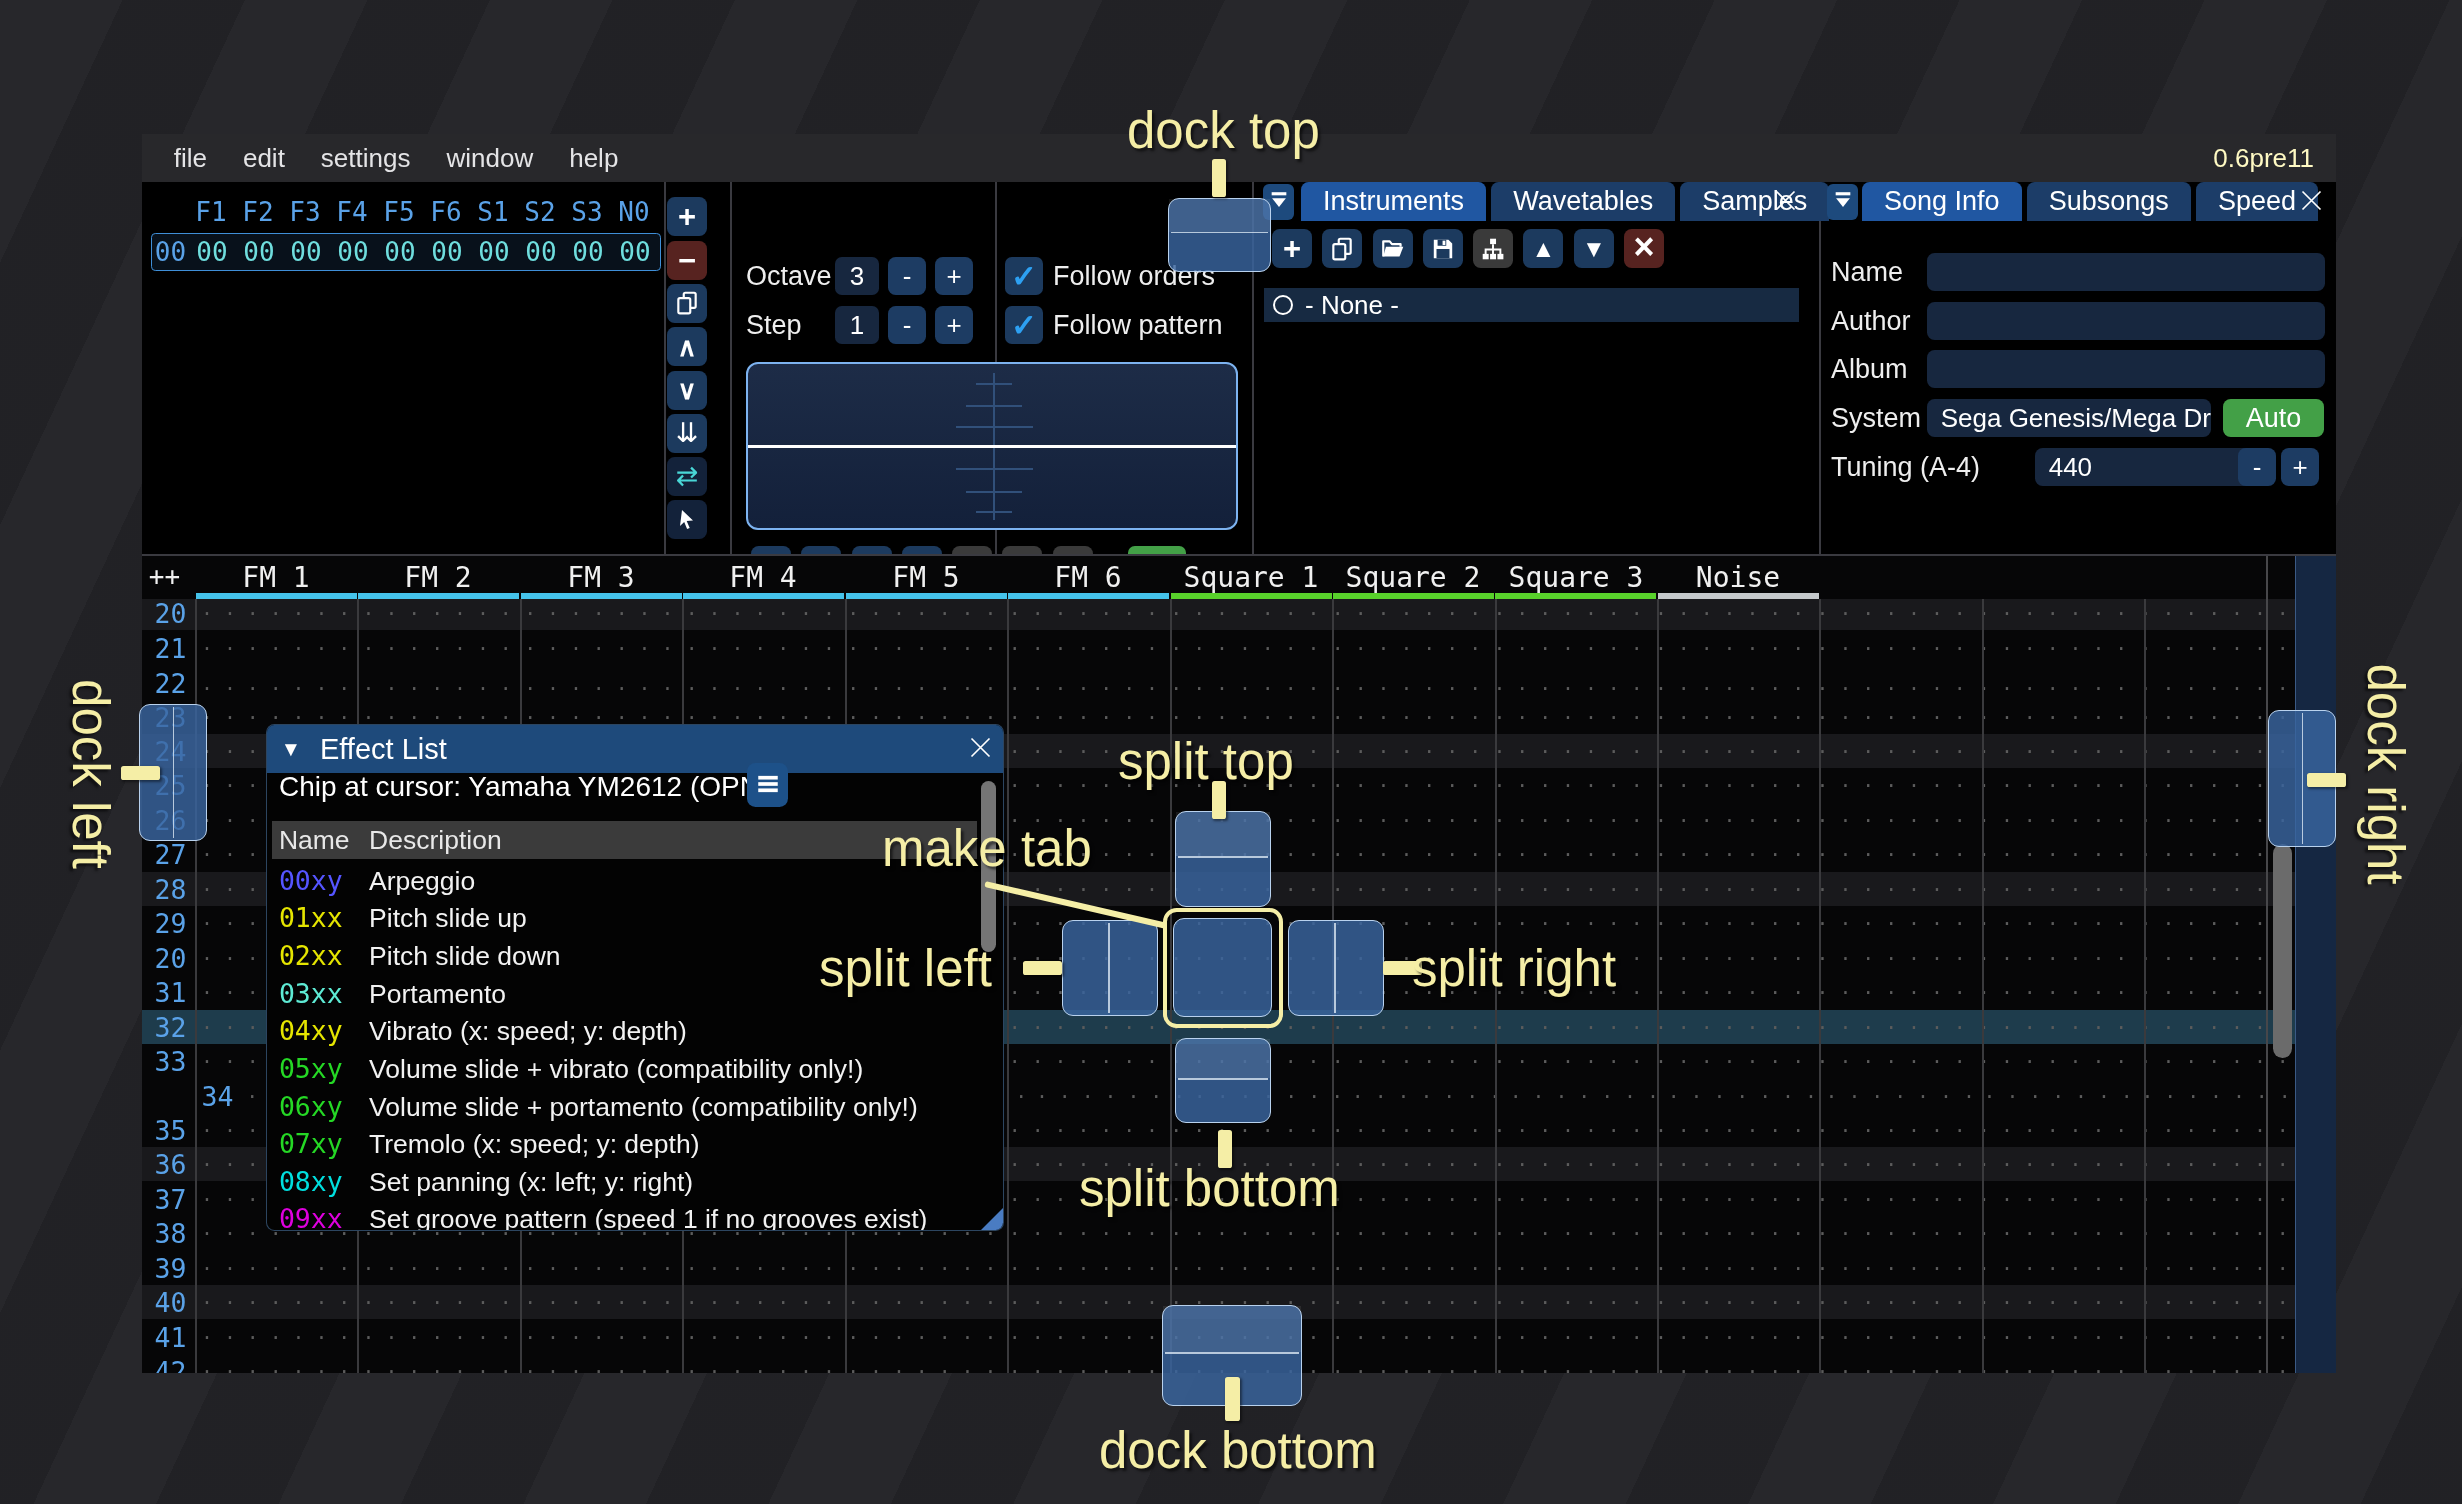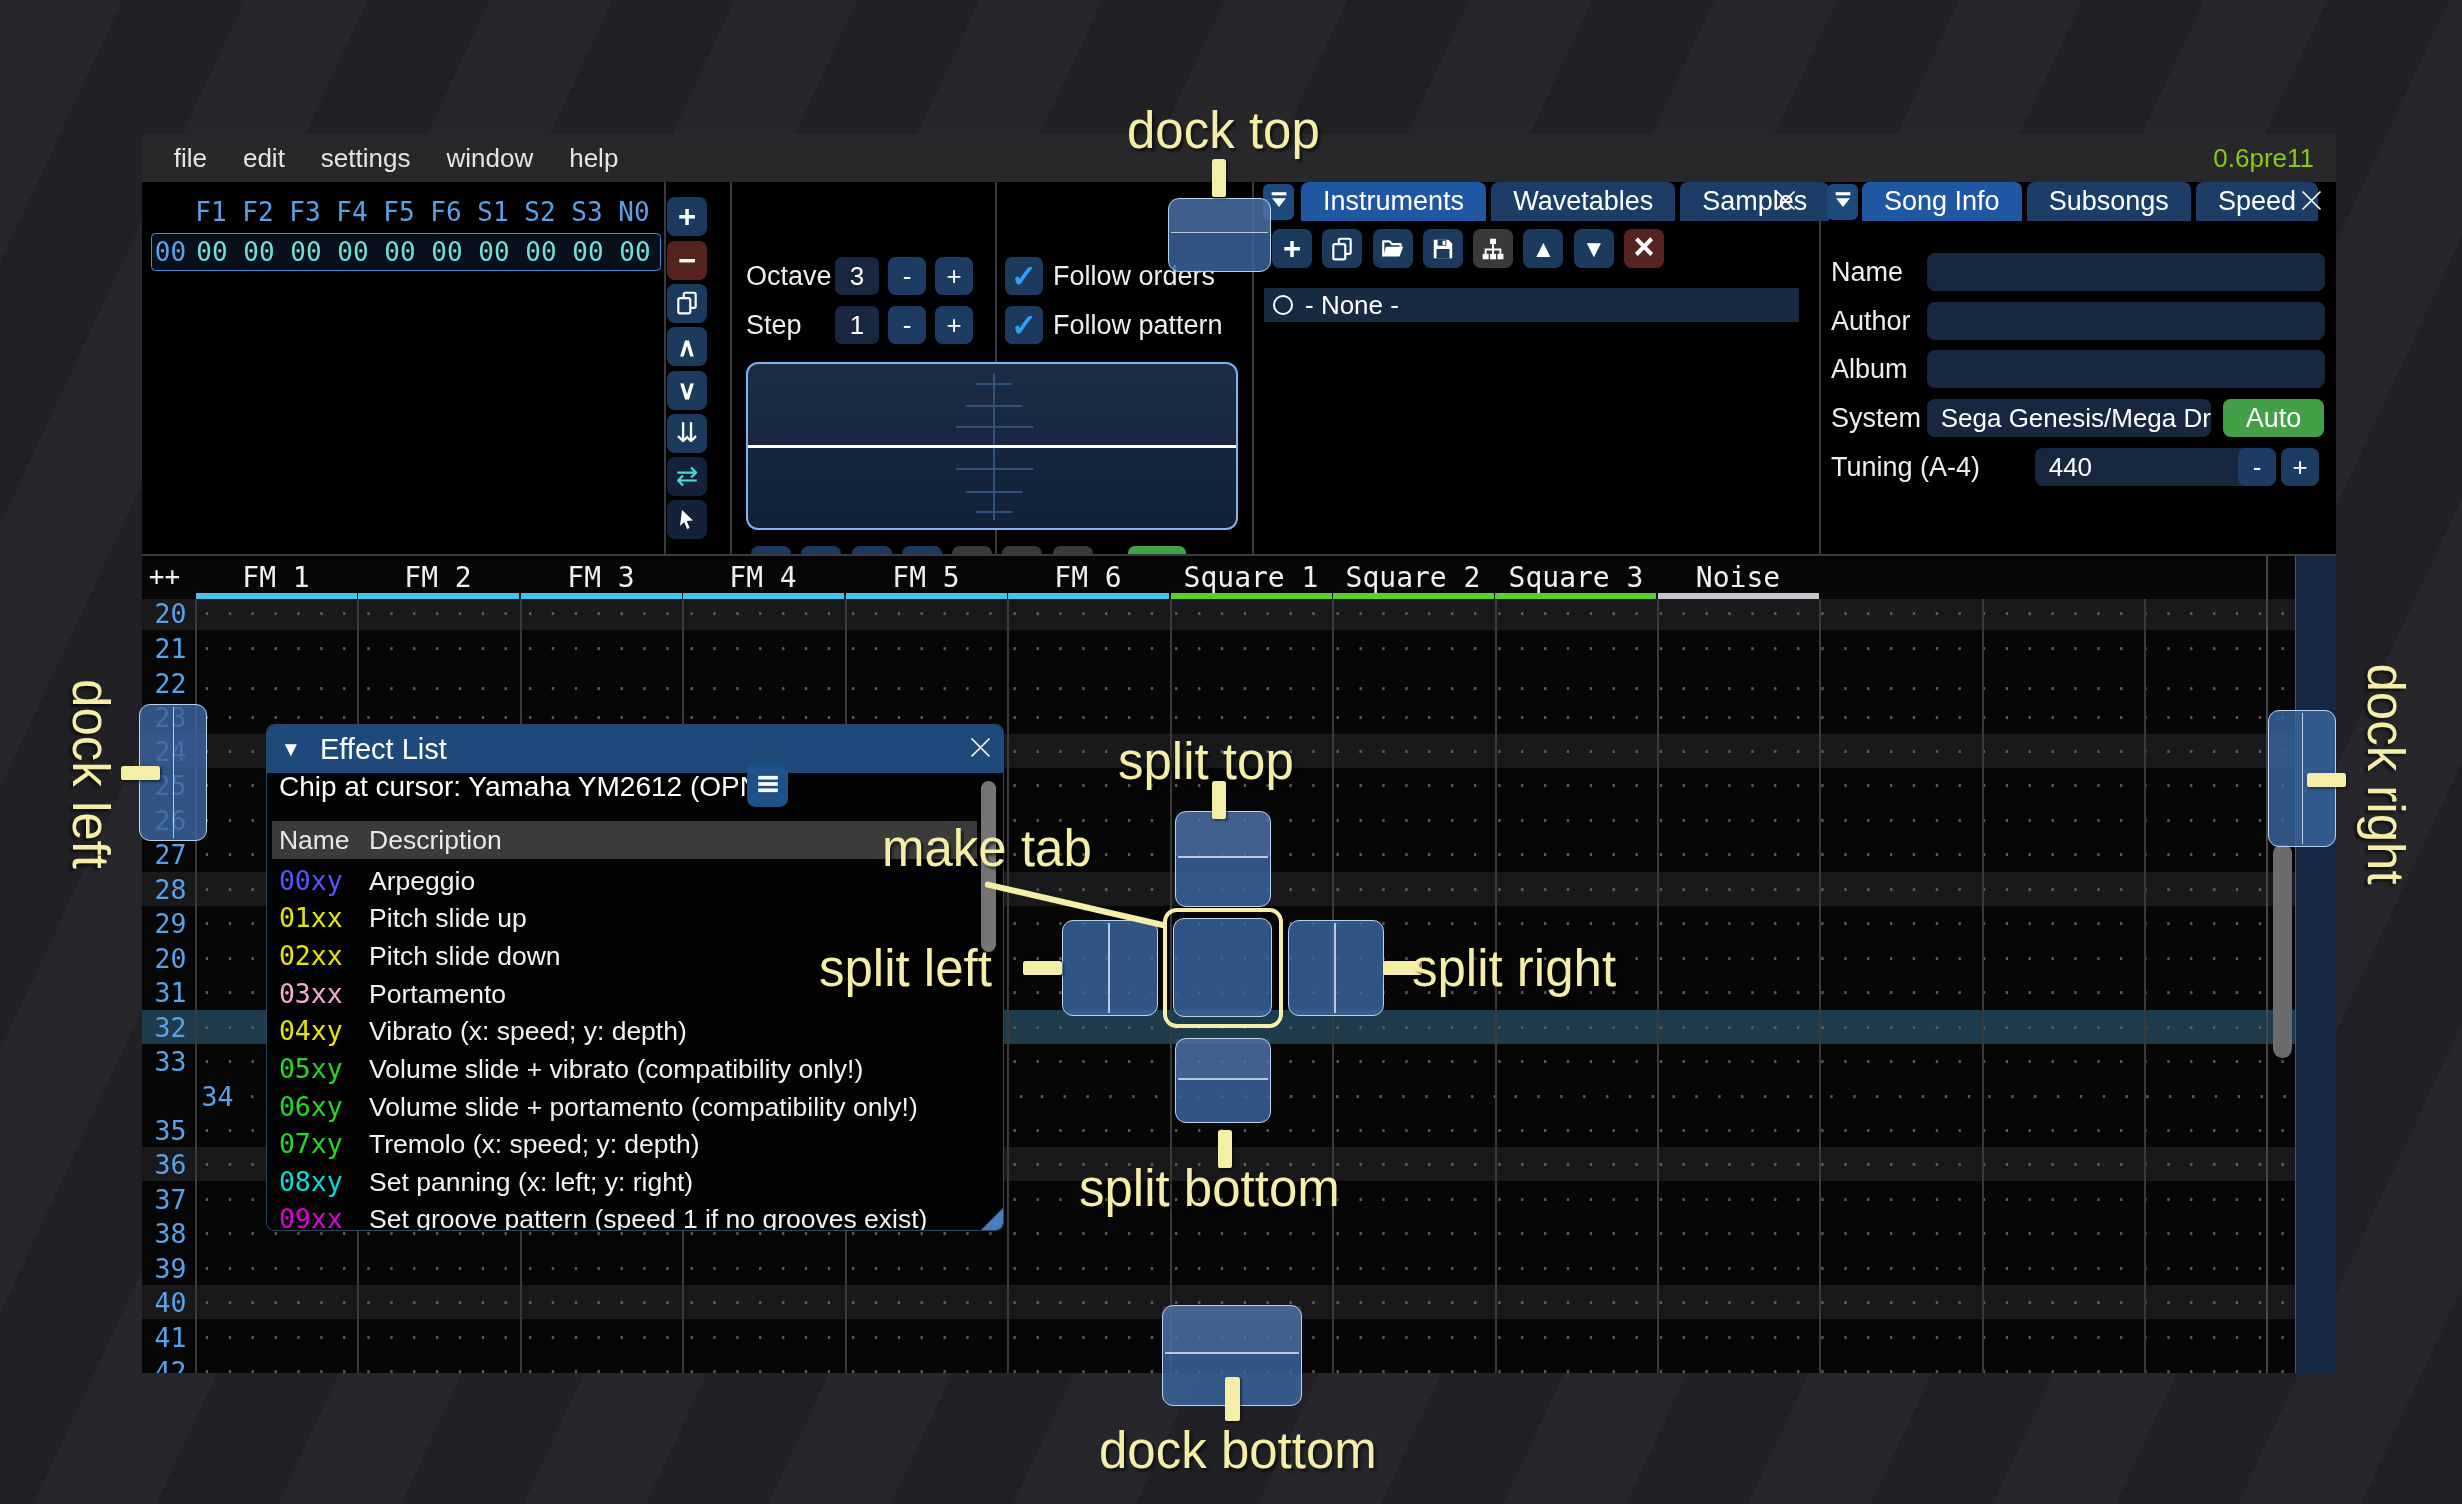--- a/index.html
+++ b/index.html
@@ -9,21 +9,21 @@
     background:#232327;
     background-image:repeating-linear-gradient(115deg, rgba(255,255,255,0.02) 0 111px, rgba(0,0,0,0.05) 111px 222px); }
 
   
   #app { position:absolute; left:142px; top:134px; width:2194px; height:1239px; background:#000; }
 
   #menubar { position:absolute; left:0; top:0; width:100%; height:48px; background:#28282b;
     display:flex; align-items:center; color:#e4e4e6; font-size:26px; }
   #menubar .mitem { padding:0 18px; height:100%; display:flex; align-items:center; }
   #menubar .mitem:first-child { margin-left:13.7px; }
-  #version { position:absolute; right:22px; top:0; height:48px; display:flex; align-items:center; color:#84cc16; font-size:26px; }
+  #version { position:absolute; right:22px; top:0; height:48px; display:flex; align-items:center; color:#fef9c3; font-size:26px; }
 
   
   #topsection { position:absolute; left:0; top:48px; width:2194px; height:374px; }
   .vsep { position:absolute; top:0; bottom:0; width:1.7px; background:#3a3a40; }
   #hsep-main { position:absolute; left:0; top:420px; width:2194px; height:1.7px; background:#3a3a40; }
 
   
   #orders-header { position:absolute; left:9.4px; top:14.5px; width:510px; display:flex;
     font-family:"DejaVu Sans Mono", monospace; font-size:26px; color:#5aa2e8; }
   #orders-header .oc { width:47px; text-align:center; }
@@ -828,21 +828,21 @@
           </div>
           <div class="fxrow" style="top: 174px;">
             <span class="fxname" style="color: rgb(229, 229, 0);">01xx</span>
             <span class="fxdesc">Pitch slide up</span>
           </div>
           <div class="fxrow" style="top: 212px;">
             <span class="fxname" style="color: rgb(229, 229, 0);">02xx</span>
             <span class="fxdesc">Pitch slide down</span>
           </div>
           <div class="fxrow" style="top: 250px;">
-            <span class="fxname" style="color: #f9a8d4;">03xx</span>
+            <span class="fxname" style="color: #5eead4;">03xx</span>
             <span class="fxdesc">Portamento</span>
           </div>
           <div class="fxrow" style="top: 287px;">
             <span class="fxname" style="color: rgb(229, 229, 0);">04xy</span>
             <span class="fxdesc">Vibrato (x: speed; y: depth)</span>
           </div>
           <div class="fxrow" style="top: 325px;">
             <span class="fxname" style="color: rgb(37, 216, 37);">05xy</span>
             <span class="fxdesc">Volume slide + vibrato (compatibility only!)</span>
           </div>

